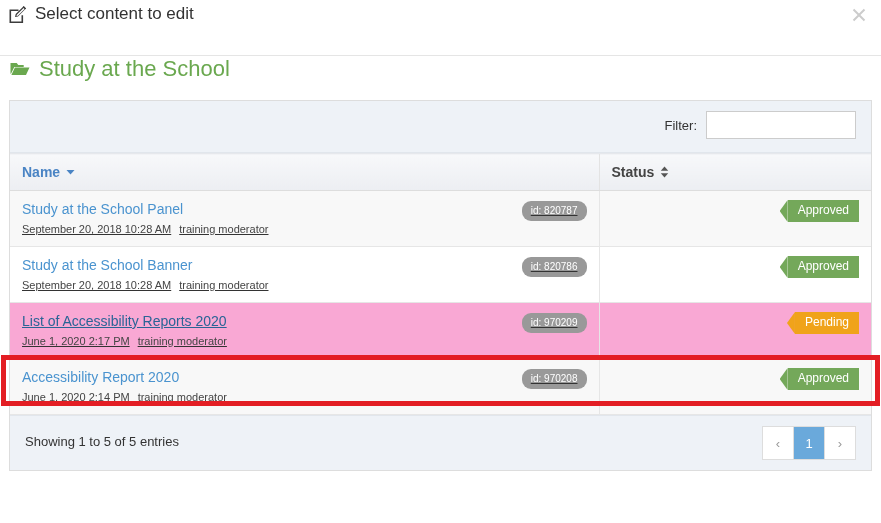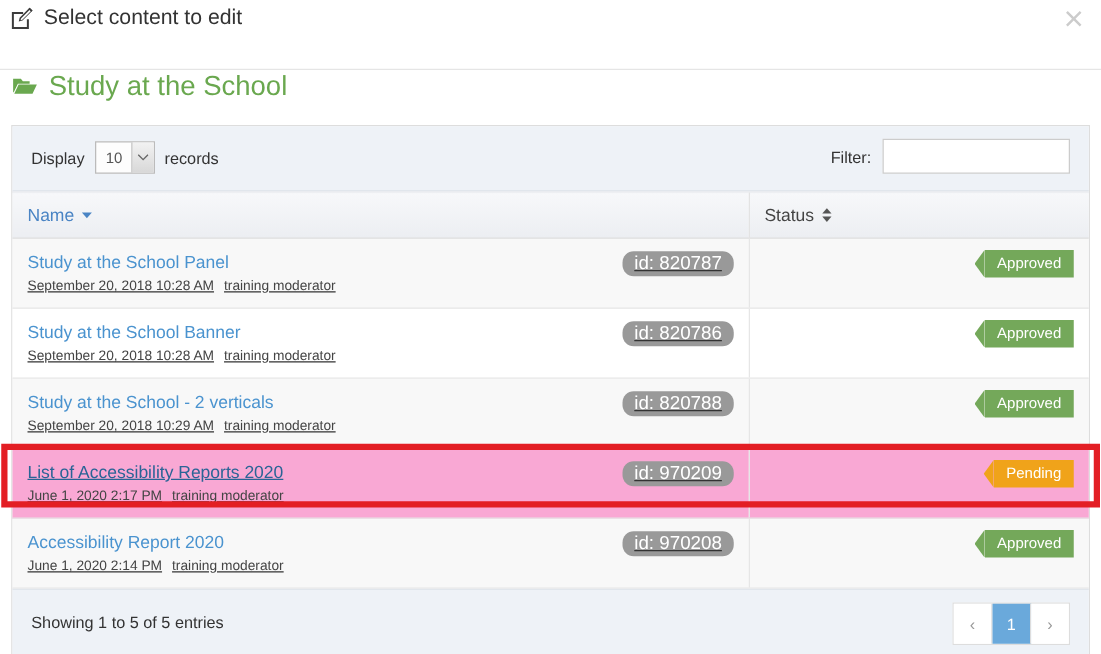--- a/index.html
+++ b/index.html
@@ -150,21 +150,21 @@
     border-collapse: collapse;
     table-layout: fixed;
   }
   table.data-table th {
     background: linear-gradient(#f7f8fa, #eceef2);
     border-bottom: 1px solid #dddddd;
     border-top: 1px solid #e6e8ec;
     text-align: left;
     padding: 10px 12px 10px 12px;
     font-size: 14px;
-    font-weight: normal;
+    font-weight: bold;
     height: 34px;
     box-sizing: border-box;
     vertical-align: middle;
   }
   th.col-name { color: #4a84c4; width: 589px; }
   th.col-status { color: #444444; border-left: 1px solid #e3e3e3; }
   .th-inner { display: flex; align-items: center; gap: 6px; }
   .sort-icon svg { display: block; }
 
   table.data-table td {
@@ -205,21 +205,21 @@
   .name-cell-inner {
     display: flex;
     justify-content: space-between;
     align-items: flex-start;
     text-decoration: underline;
   }
   .id-badge {
     flex: 0 0 auto;
     background: #999999;
     color: #ffffff;
-    font-size: 15px;
+    font-size: 10px;
     line-height: 13px;
     border-radius: 9px;
     padding: 3px 9px 4px 9px;
     margin-top: 1px;
     white-space: nowrap;
   }
 
   .status-ribbon {
     display: inline-block;
     position: relative;
@@ -323,32 +323,20 @@
       <path d="M0.5 2.0 h6.2 l1.6 2.0 h5.4 v1.9 h-9.4 l-3.3 6.8 h-0.5 z" fill="#6aa84f"></path>
       <path d="M4.9 6.6 h14.6 l-3.5 7.4 h-14.6 z" fill="#6aa84f"></path>
     </svg>
   </span>
   <span class="folder-name">Study at the School</span>
 </div>
 
 <div class="panel">
 
   <div class="panel-toolbar">
-    <div class="display-group">
-      <span>Display</span>
-      <span class="select-wrap">
-        <span class="select-value">10</span>
-        <span class="select-arrow-box">
-          <svg width="9" height="6" viewBox="0 0 9 6">
-            <path d="M0.6 0.8 L4.5 4.7 L8.4 0.8" stroke="#666666" stroke-width="1.1" fill="none"></path>
-          </svg>
-        </span>
-      </span>
-      <span>records</span>
-    </div>
 
     <div class="filter-group">
       <span>Filter:</span>
       <input class="filter-input" type="text" placeholder="" style="">
     </div>
   </div>
 
   <table class="data-table">
     <thead>
       <tr>
@@ -387,29 +375,20 @@
         </tr>
         <tr class="row-even">
           <td class="cell-name">
             <div class="name-cell-inner">
               <div><a class="row-title">Study at the School Banner</a><div class="row-meta"><span>September 20, 2018 10:28 AM</span><span class="meta-user">training moderator</span></div></div>
               <span class="id-badge">id: 820786</span>
             </div>
           </td>
           <td class="cell-status"><span class="status-ribbon status-approved">Approved</span></td>
         </tr>
-        <tr class="row-odd">
-          <td class="cell-name">
-            <div class="name-cell-inner">
-              <div><a class="row-title">Study at the School - 2 verticals</a><div class="row-meta"><span>September 20, 2018 10:29 AM</span><span class="meta-user">training moderator</span></div></div>
-              <span class="id-badge">id: 820788</span>
-            </div>
-          </td>
-          <td class="cell-status"><span class="status-ribbon status-approved">Approved</span></td>
-        </tr>
         <tr class="row-highlight">
           <td class="cell-name">
             <div class="name-cell-inner">
               <div><a class="row-title focused">List of Accessibility Reports 2020</a><div class="row-meta"><span>June 1, 2020 2:17 PM</span><span class="meta-user">training moderator</span></div></div>
               <span class="id-badge">id: 970209</span>
             </div>
           </td>
           <td class="cell-status"><span class="status-ribbon status-pending">Pending</span></td>
         </tr>
         <tr class="row-odd">

